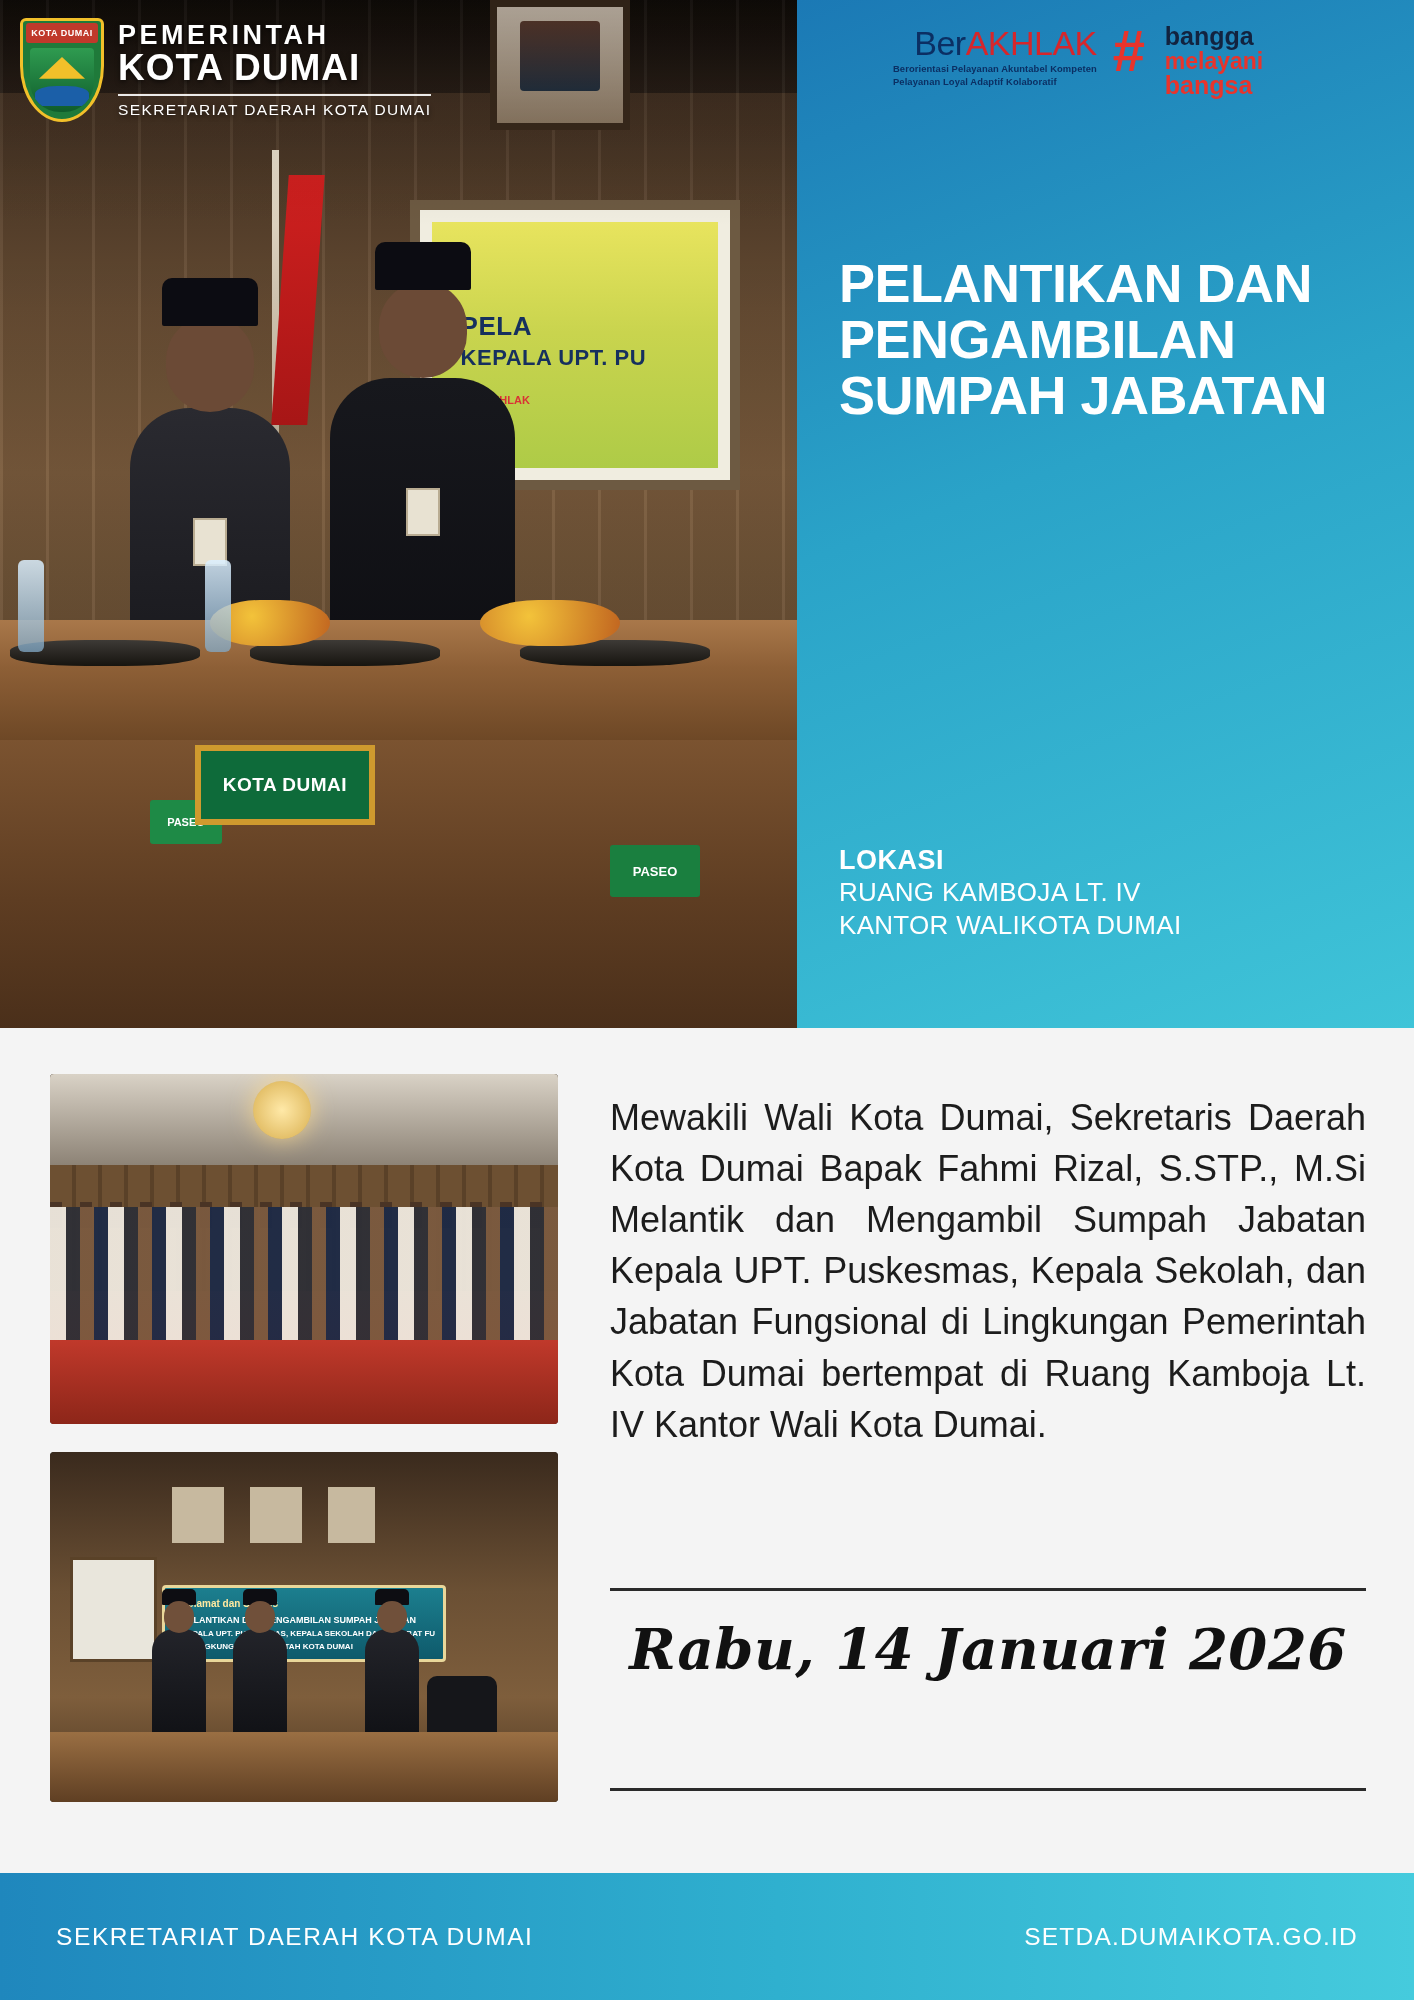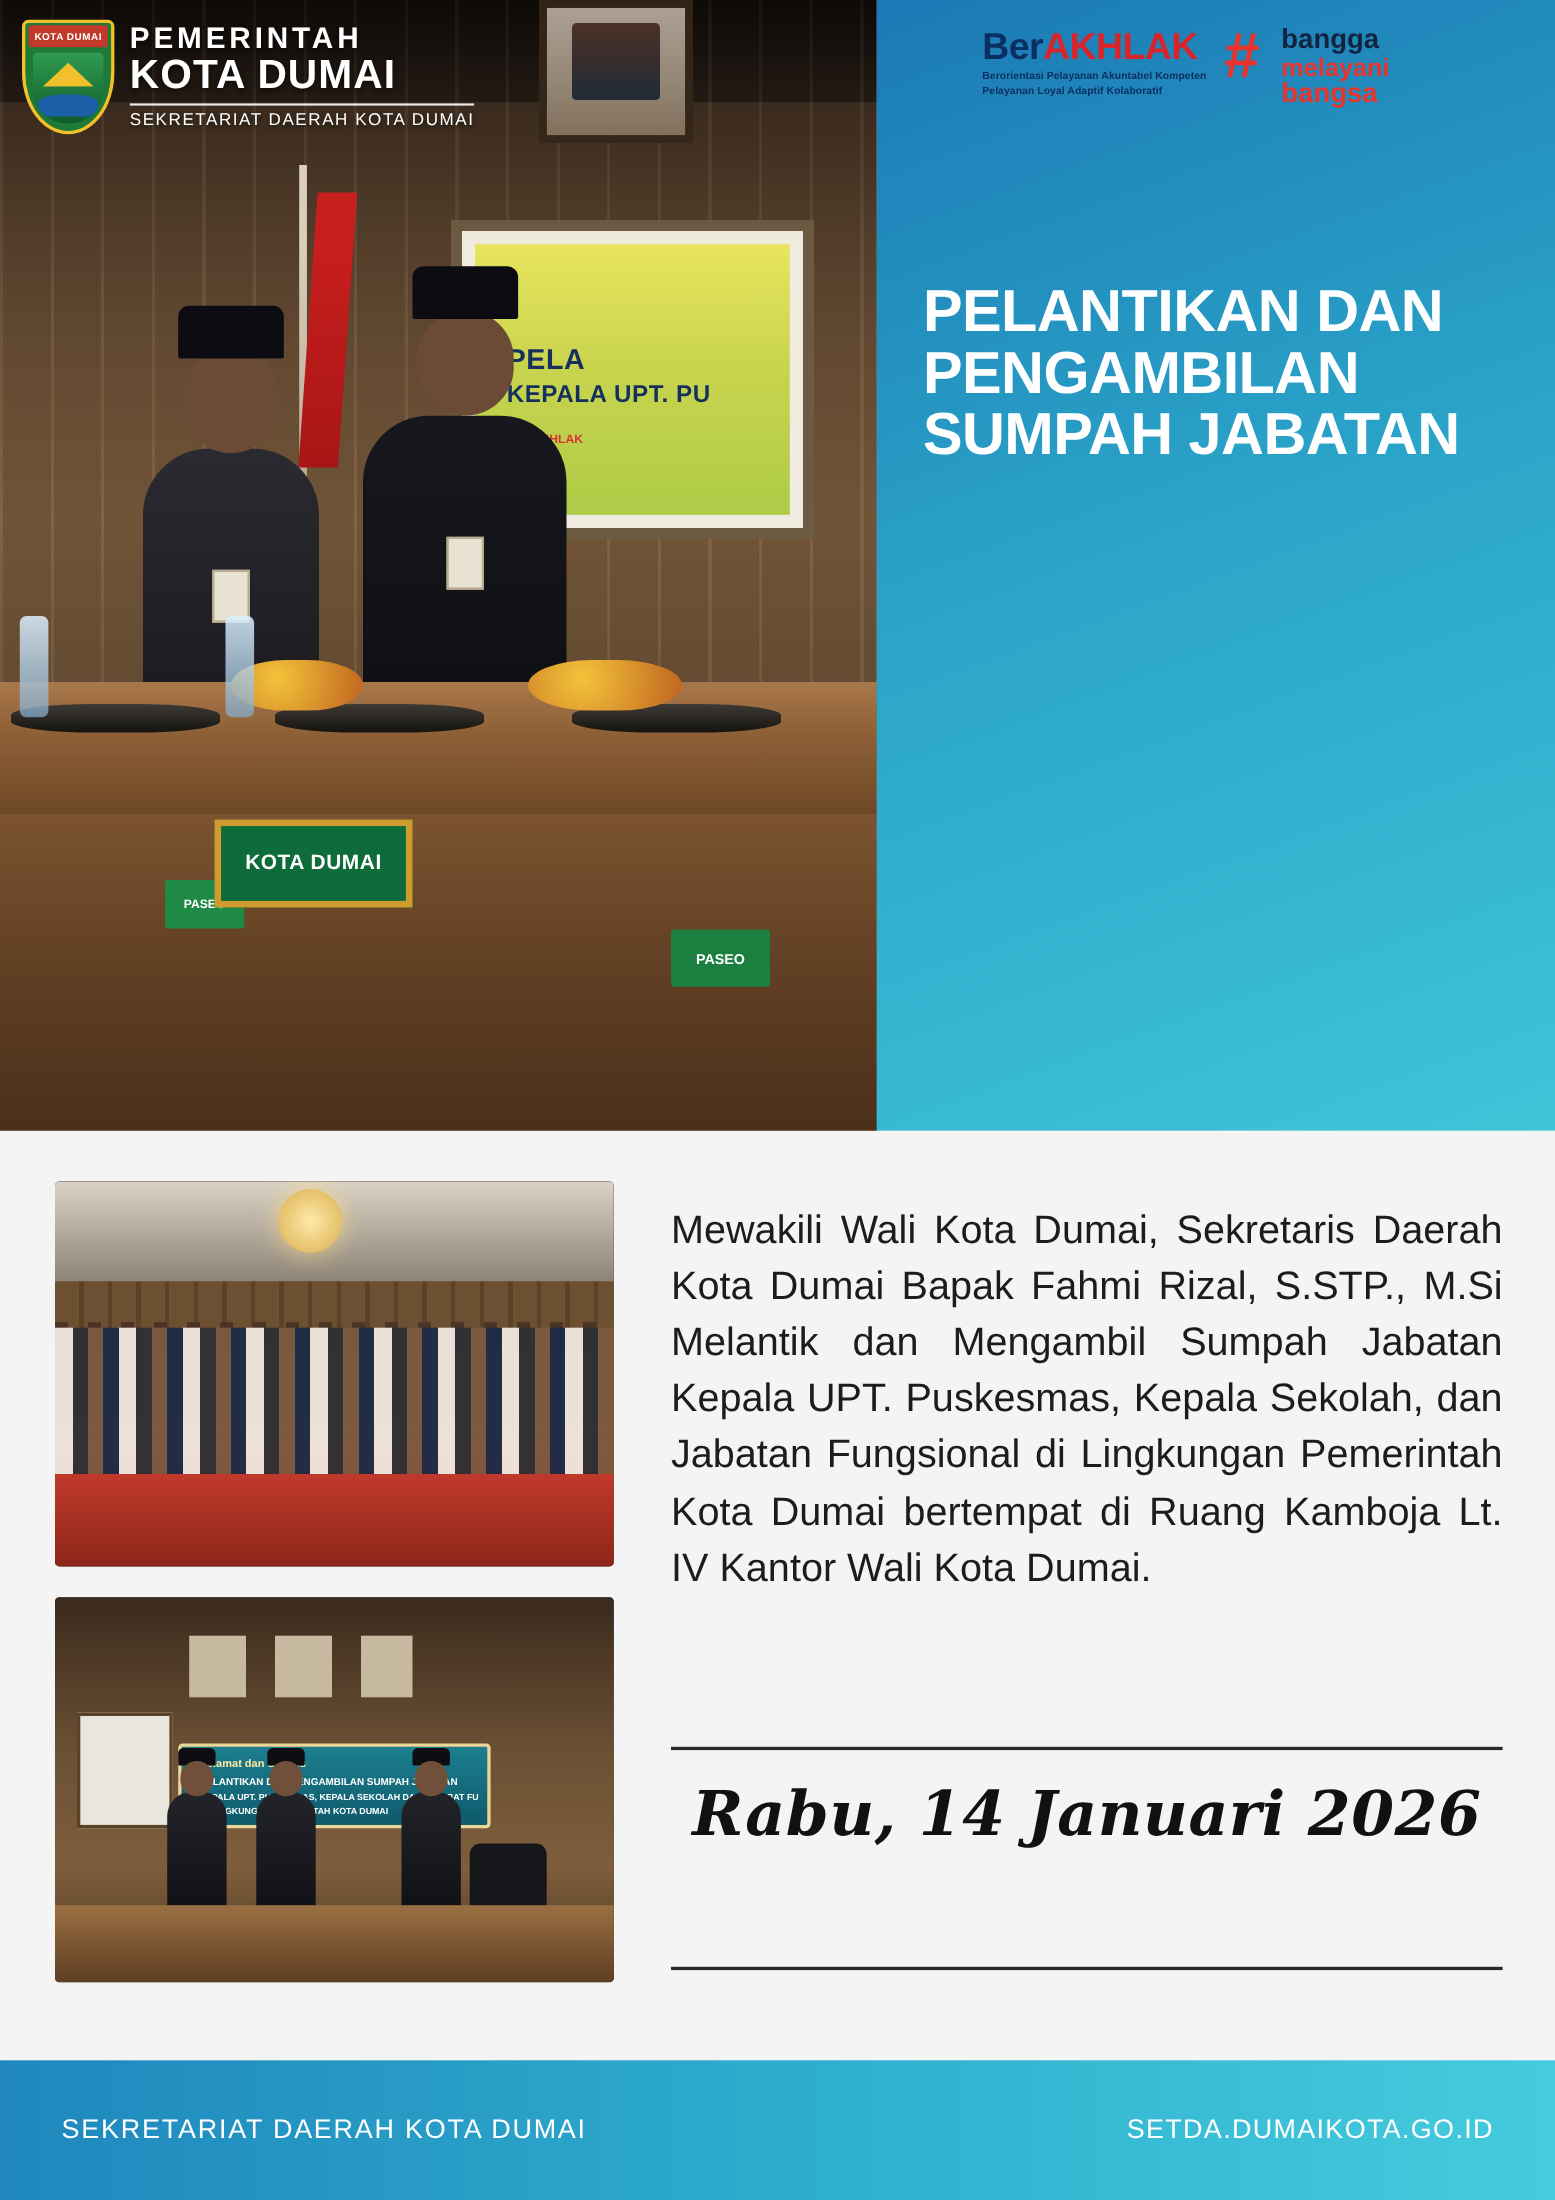--- a/index.html
+++ b/index.html
@@ -204,21 +204,21 @@
   .right-panel {
     position: relative;
     width: 617px; height: 1028px;
     background: linear-gradient(160deg, #1b79b5 0%, #2aa3c8 45%, #3fc4d8 100%);
     color: #fff;
   }
   .berakhlak {
     position: absolute; left: 96px; top: 24px;
     display: flex; align-items: flex-start; gap: 16px;
   }
-  .ber-left .ber-title { font-size: 34px; font-weight: 700; color: #0b2f63; letter-spacing: -.5px; }
+  .ber-left .ber-title { font-size: 34px; font-weight: 400; color: #0b2f63; letter-spacing: -.5px; text-align: right; }
   .ber-left .ber-title .red { color: #d6262b; }
   .ber-left .ber-sub1, .ber-left .ber-sub2 {
     font-size: 9.4px; color: #0b2f63; font-weight: 700; letter-spacing: .1px; line-height: 1.35;
   }
   .bangga { position: relative; padding-left: 52px; }
   .hashtag {
     position: absolute; left: 0; top: 4px;
     font-size: 58px; font-weight: 900; color: #e8342c; line-height: .8;
   }
   .bangga .l1 { font-size: 25px; font-weight: 800; color: #12233f; line-height: 1.02; }
@@ -393,20 +393,25 @@
         <div class="bangga">
           <div class="hashtag">#</div>
           <div class="l1">bangga</div>
           <div class="l2">melayani</div>
           <div class="l3">bangsa</div>
         </div>
       </div>
 
       <div class="headline">PELANTIKAN DAN PENGAMBILAN SUMPAH JABATAN</div>
 
+      <div class="loc-block">
+        <div class="loc-label">LOKASI</div>
+        <div class="loc-line">RUANG KAMBOJA LT. IV</div>
+        <div class="loc-line">KANTOR WALIKOTA DUMAI</div>
+      </div>
     </div>
   </div>
 
   <div class="middle">
 
     <div class="photos-col">
 
       <div class="thumb t1">
         <div class="t1bg"></div>
         <div class="ceil"></div>

